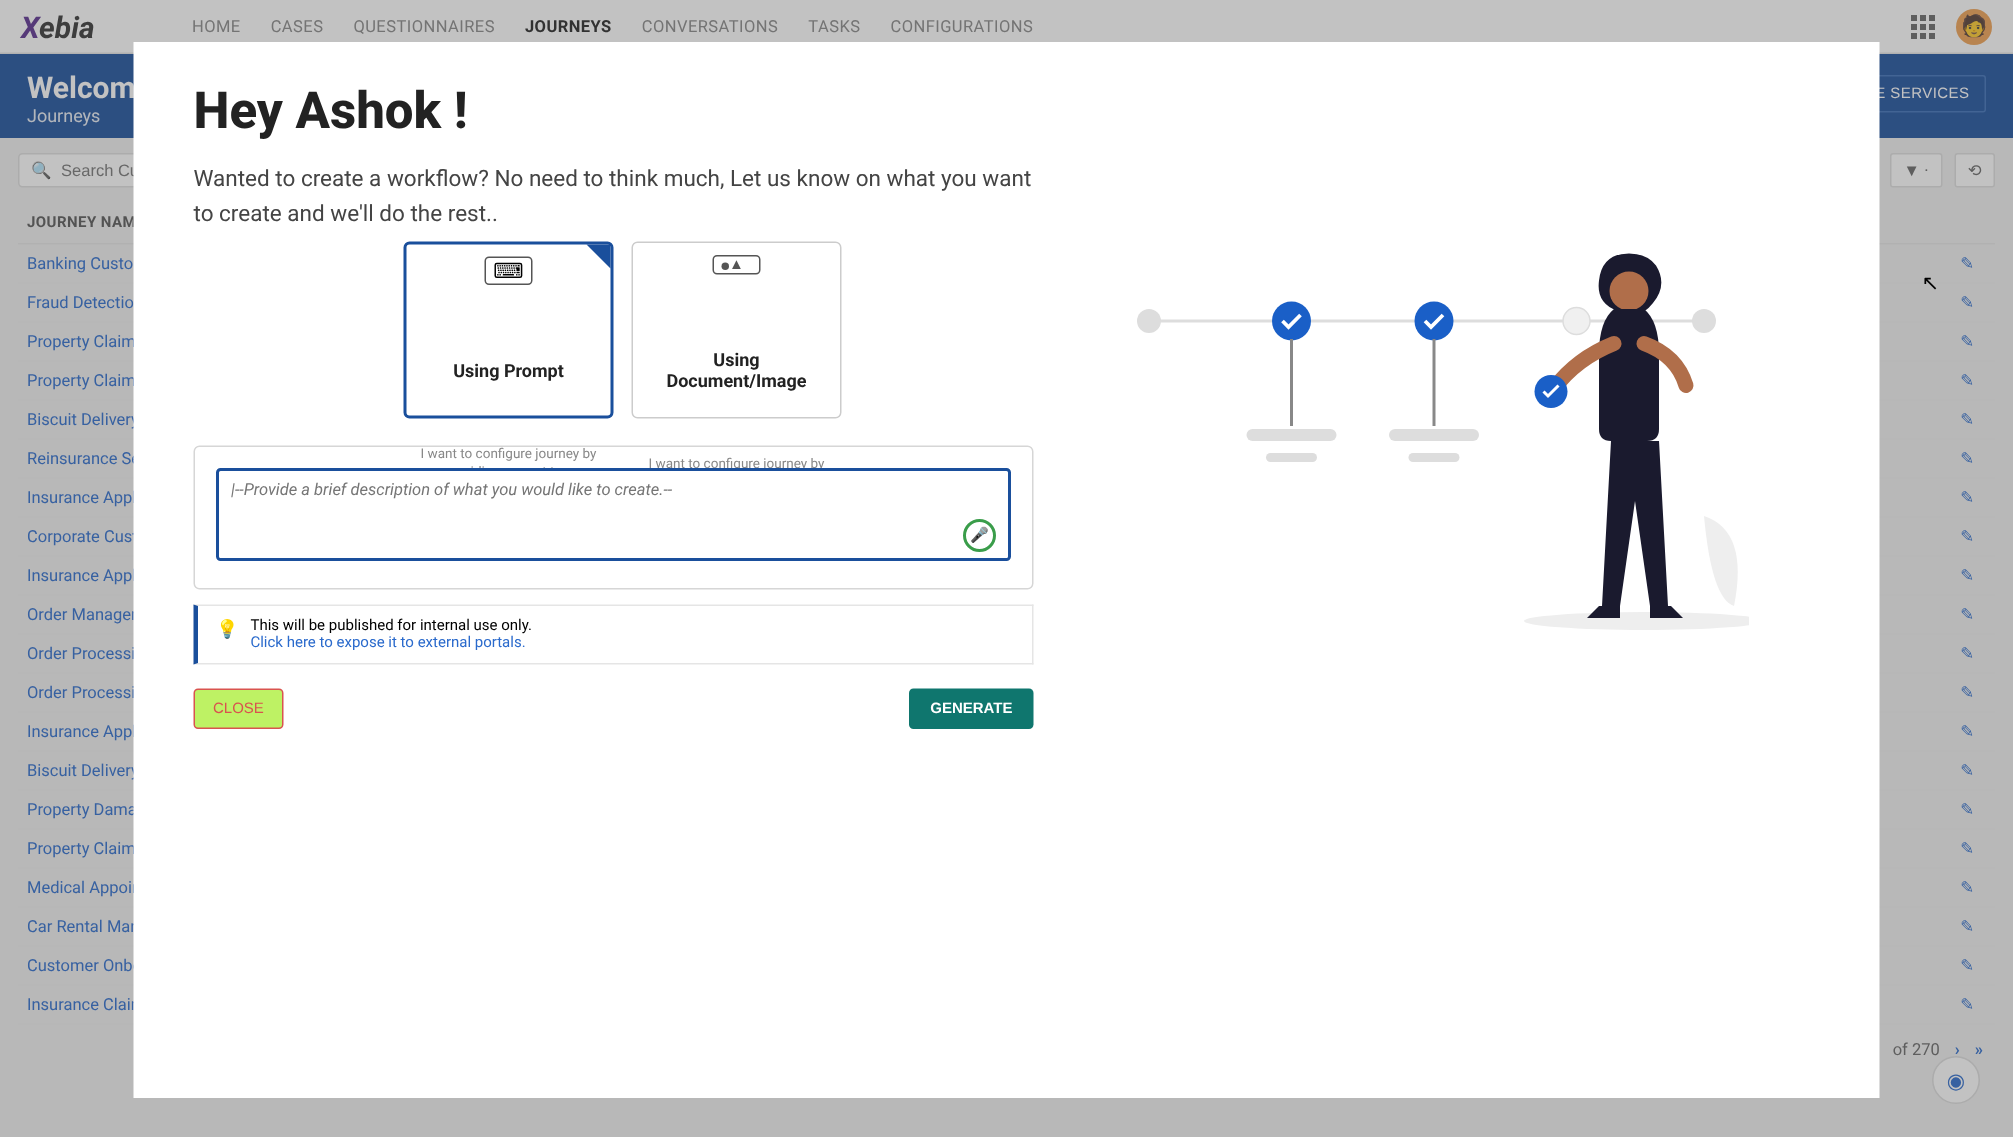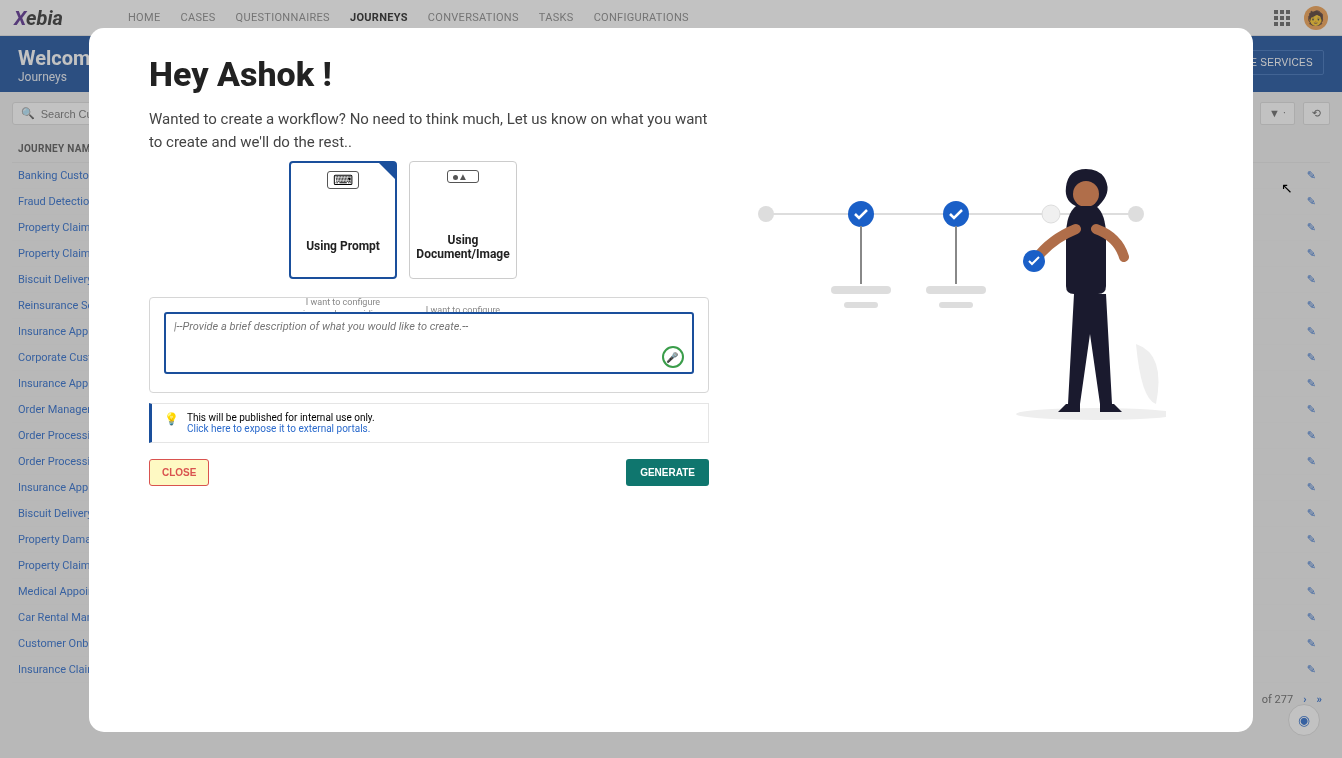--- a/index.html
+++ b/index.html
@@ -37,46 +37,46 @@
   .trow .cell-name { color:#2a6acc; cursor:pointer;}
   .trow .cell-edit { margin-left:auto; color:#2a6acc; cursor:pointer; padding-right:8px;}
   .pager { display:flex; justify-content:flex-end; padding:10px 20px; font-size:11px; color:#666; gap:10px; align-items:center;}
   .pager .arrow { color:#2a6acc; font-weight:700; cursor:pointer;}
 
   
   .fab { position:absolute; right:22px; bottom:22px; width:32px; height:32px; border-radius:50%; background:#fff; border:1px solid #ddd; display:flex; align-items:center; justify-content:center; color:#2a6acc; font-size:14px; cursor:pointer;}
 
   
   .overlay { position:absolute; inset:0; background:rgba(80,80,80,0.35); display:flex; align-items:flex-start; justify-content:center; padding-top:28px;}
-  .modal { background:#fff; width:1164px; height:704px; border-radius:15px; padding:26px 60px; position:relative; display:flex;}
+  .modal { background:#fff; width:1164px; height:704px; border-radius:0; padding:26px 40px; position:relative; display:flex;}
   .modal-left { flex:0 0 560px;}
   .modal h1 { font-size:34px; font-weight:800; color:#222; margin-bottom:14px;}
   .modal p.sub { font-size:15px; color:#444; line-height:1.5; margin-bottom:8px;}
   .options { display:flex; gap:12px; margin-bottom:18px; margin-left:140px;}
-  .opt-card { width:108px; height:118px; border:1px solid #ccc; border-radius:4px; display:flex; flex-direction:column; align-items:center; justify-content:flex-start; padding:8px; cursor:pointer; text-align:center; position:relative;gap:42px;}
+  .opt-card { width:140px; height:118px; border:1px solid #ccc; border-radius:4px; display:flex; flex-direction:column; align-items:center; justify-content:flex-start; padding:8px; cursor:pointer; text-align:center; position:relative;gap:42px;}
   .opt-card.selected { border:2px solid #1a4f9c;}
   .opt-card.selected::after { content:""; position:absolute; top:0; right:0; border-top:16px solid #1a4f9c; border-left:16px solid transparent;}
   .opt-card .icon { width:32px; height:22px; border:1px solid #555; border-radius:3px; margin-bottom:8px; display:flex; align-items:center; justify-content:center;}
   .opt-card .icon.kb::before { content:"⌨"; font-size:14px;}
   .opt-card .icon.img::before { content:"▲"; font-size:10px; color:#555;}
   .opt-card .icon.img { position:relative;}
   .opt-card .icon.img::after { content:""; position:absolute; width:5px; height:5px; border-radius:50%; background:#555; top:4px; left:5px;}
   .opt-card .ttl { font-size:12px; font-weight:700; color:#222;}
   .opt-card .desc { font-size:9px; color:#888; line-height:1.3; margin-top:2px;}
 
   .prompt-wrap { border:1px solid #d6d6d6; border-radius:4px; padding:14px; position:relative; margin-bottom:10px;}
   .prompt-box { border:2px solid #1a4f9c; border-radius:3px; width:100%; min-height:62px; padding:6px 8px; resize:none; outline:none; font-family:inherit; font-size:11px; font-style:italic; color:#888;}
   .mic { position:absolute; right:24px; bottom:24px; width:22px; height:22px; border-radius:50%; background:#fff; border:2px solid #3a9d4a; color:#3a9d4a; display:flex; align-items:center; justify-content:center; font-size:10px; cursor:pointer;}
 
   .notice { border:1px solid #e5e5e5; border-left:3px solid #1a4f9c; padding:8px 12px; font-size:10px; display:flex; gap:8px; align-items:flex-start; margin-bottom:16px;}
   .notice .bulb { color:#d4a017; font-size:12px;}
   .notice .link { color:#2a6acc; cursor:pointer;}
 
   .modal-actions { display:flex; justify-content:space-between;}
-  .btn-close { border:1px solid #d9534f; background:#fef9c3; color:#d9534f; font-size:10px; font-weight:700; padding:6px 12px; cursor:pointer; border-radius:3px;}
+  .btn-close { border:1px solid #d9534f; background:#bef264; color:#d9534f; font-size:10px; font-weight:400; padding:6px 12px; cursor:pointer; border-radius:3px;}
   .btn-gen { background:#0f766e; color:#fff; font-size:10px; font-weight:600; padding:8px 14px; border:none; cursor:pointer; border-radius:3px;}
 
   .illus { flex:1; display:flex; align-items:flex-start; justify-content:center; padding-top:100px;}
   .illus svg { width:430px; height:280px;}
   
   .cursor { position:absolute; left:1192px; top:152px; font-size:14px; color:#000; pointer-events:none;}
 </style>
 </head>
 <body>
 
@@ -206,21 +206,21 @@
         <div class="cell-edit">✎</div>
       </div>
       <div class="trow">
         <div class="cell-name">Insurance Claim</div>
         <div class="cell-edit">✎</div>
       </div>
     </div>
 </div>
 
 <div class="pager">
-  <span>of 277</span>
+  <span>of 270</span>
   <span class="arrow">›</span>
   <span class="arrow">»</span>
 </div>
 
 <div class="fab">◉</div>
 
 <div class="overlay">
   <div class="modal">
     <div class="modal-left">
       <h1>Hey Ashok !</h1>

